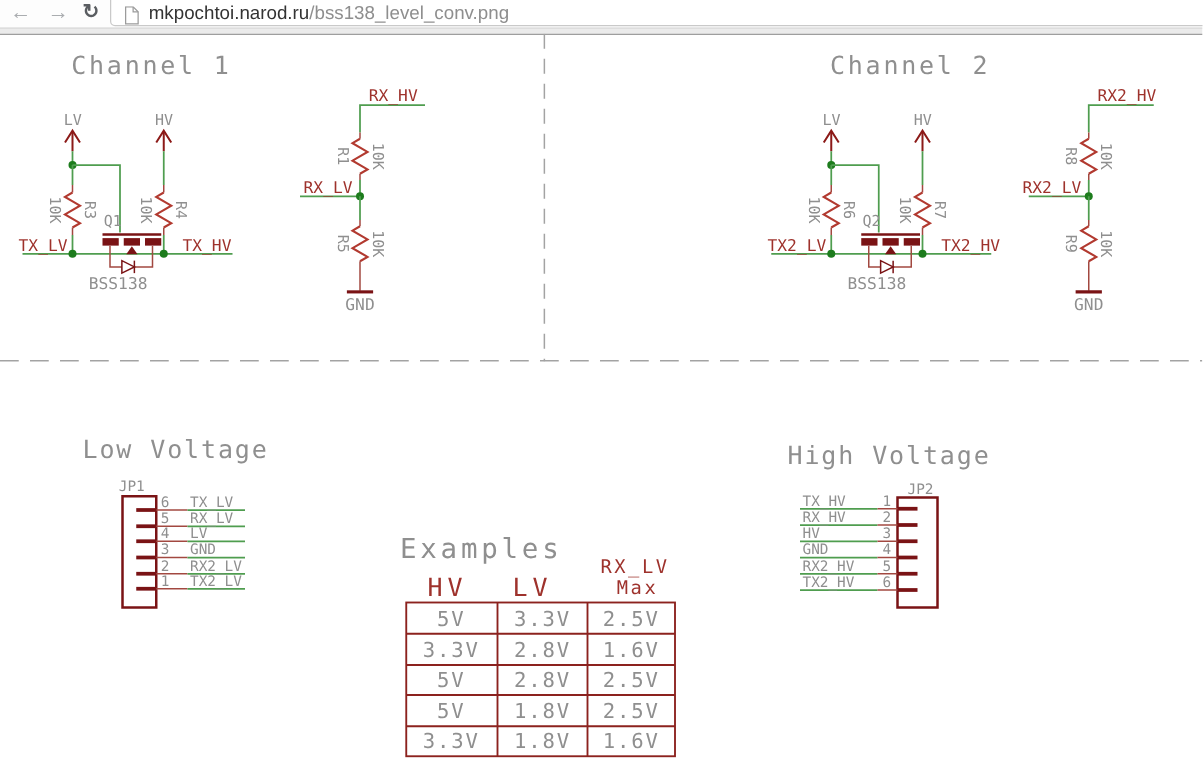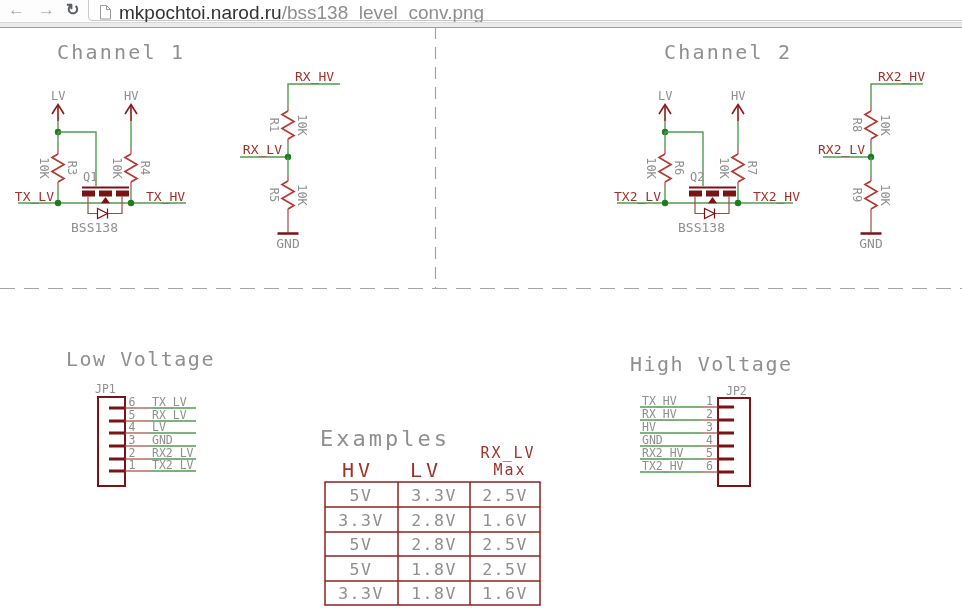--- a/index.html
+++ b/index.html
@@ -7,21 +7,21 @@
        font-family:"Liberation Sans",sans-serif;}
   
   .toolbar{position:absolute;top:0;left:0;width:962px;height:22px;background:#fdfdfd;}
   .navbtn{position:absolute;top:0;height:22px;line-height:20px;font-size:17px;cursor:pointer;}
   .back{left:8px;color:#aaadb0;}
   .fwd{left:38px;color:#aaadb0;}
   .reload{left:66px;color:#5a5d61;font-size:16px;font-weight:bold;}
   .omnibox{position:absolute;top:-6px;left:88px;width:880px;height:27px;background:#fff;
            border:1px solid #c9c9c9;border-radius:4px;box-sizing:border-box;}
   .doc-ic{position:absolute;left:10px;top:10px;}
-  .urltext{position:absolute;left:30px;top:7px;font-size:19px;white-space:nowrap;}
+  .urltext{position:absolute;left:30px;top:7px;font-size:15px;white-space:nowrap;}
   .host{color:#333;}
   .path{color:#8e8e8e;}
   .strip{position:absolute;top:22px;left:0;width:962px;height:4px;background:#ebebeb;
          border-top:1px solid #d9d9d9;border-bottom:1px solid #9e9e9e;box-sizing:content-box;}
   
   .page{position:absolute;top:27px;left:0;}
   svg text{font-family:"DejaVu Sans Mono",monospace;}
   .tg{fill:#8f8f8f;}
   .tr{fill:#9e322c;}
   .f11{font-size:11.5px;}

